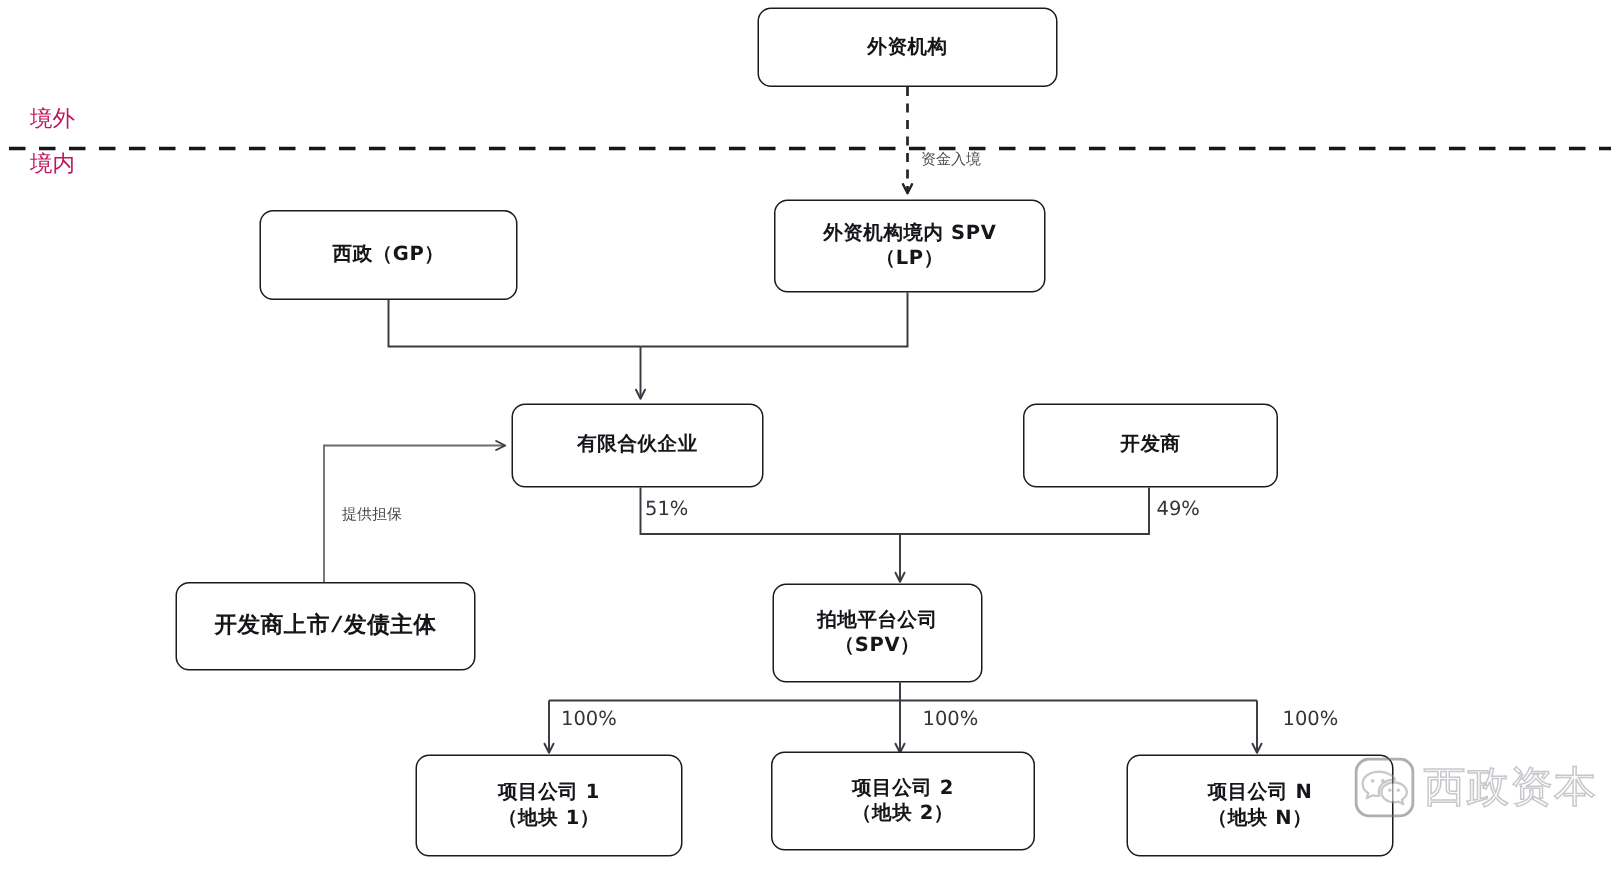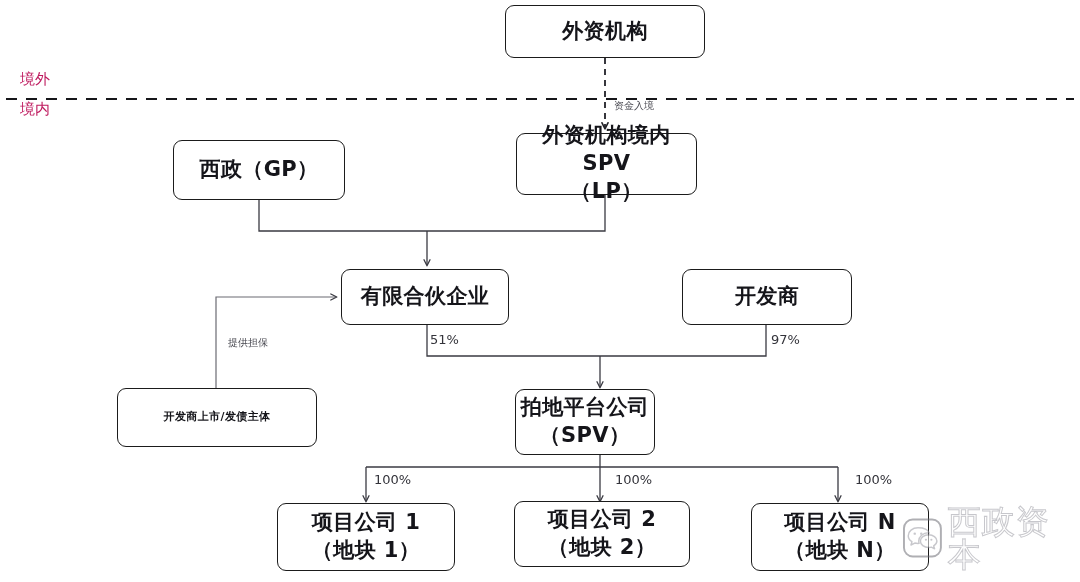--- a/index.html
+++ b/index.html
@@ -31,27 +31,28 @@
     border: 1.6px solid #1b1b1b;
     border-radius: 9px;
     background: #ffffff;
     display: flex;
     align-items: center;
     justify-content: center;
     text-align: center;
     color: #15151a;
     font-family: "DejaVu Sans", "Liberation Sans", sans-serif;
     font-weight: bold;
-    font-size: 21px;
+    font-size: 13px;
     line-height: 1.32;
     letter-spacing: 0.4px;
     white-space: pre-line;
   }
   .node.small {
-    font-size: 11px;
+    font-size: 15px;
+    font-family: Liberation Mono, monospace;
   }
   .edge-label {
     position: absolute;
     font-family: "DejaVu Sans", "Liberation Sans", sans-serif;
     font-size: 13px;
     color: #33333a;
     white-space: nowrap;
   }
   .edge-label.cjk {
     font-size: 10px;
@@ -67,21 +68,21 @@
   #watermark {
     position: absolute;
     display: flex;
     align-items: center;
     gap: 6px;
     opacity: 0.55;
     pointer-events: none;
   }
   #watermark .wm-text {
     font-family: "DejaVu Sans", "Liberation Sans", sans-serif;
-    font-size: 33px;
+    font-size: 28px;
     color: transparent;
     -webkit-text-stroke: 1px #9b9ba3;
     letter-spacing: 1px;
     line-height: 1;
   }
 </style>
 </head>
 <body>
 
 <div id="canvas">
@@ -148,21 +149,21 @@
 
   <div class="node" style="left:751px; top:503px; width:178px; height:68px;">项目公司 N
 （地块 N）</div>
 
   <div class="edge-label cjk" style="left:614px; top:99px;">资金入境</div>
 
   <div class="edge-label cjk" style="left:228px; top:336px;">提供担保</div>
 
   <div class="edge-label" style="left:430px; top:332px;">51%</div>
 
-  <div class="edge-label" style="left:771px; top:332px;">97%</div>
+  <div class="edge-label" style="left:771px; top:332px;">49%</div>
 
   <div class="edge-label" style="left:374px; top:472px;">100%</div>
 
   <div class="edge-label" style="left:615px; top:472px;">100%</div>
 
   <div class="edge-label" style="left:855px; top:472px;">100%</div>
 
   <div id="watermark" style="left:903px; top:505px;">
     <svg width="40" height="40" viewBox="0 0 40 40" xmlns="http://www.w3.org/2000/svg">
       <rect x="1" y="1" width="38" height="38" rx="9" fill="none" stroke="#6e6e76" stroke-width="2"></rect>

